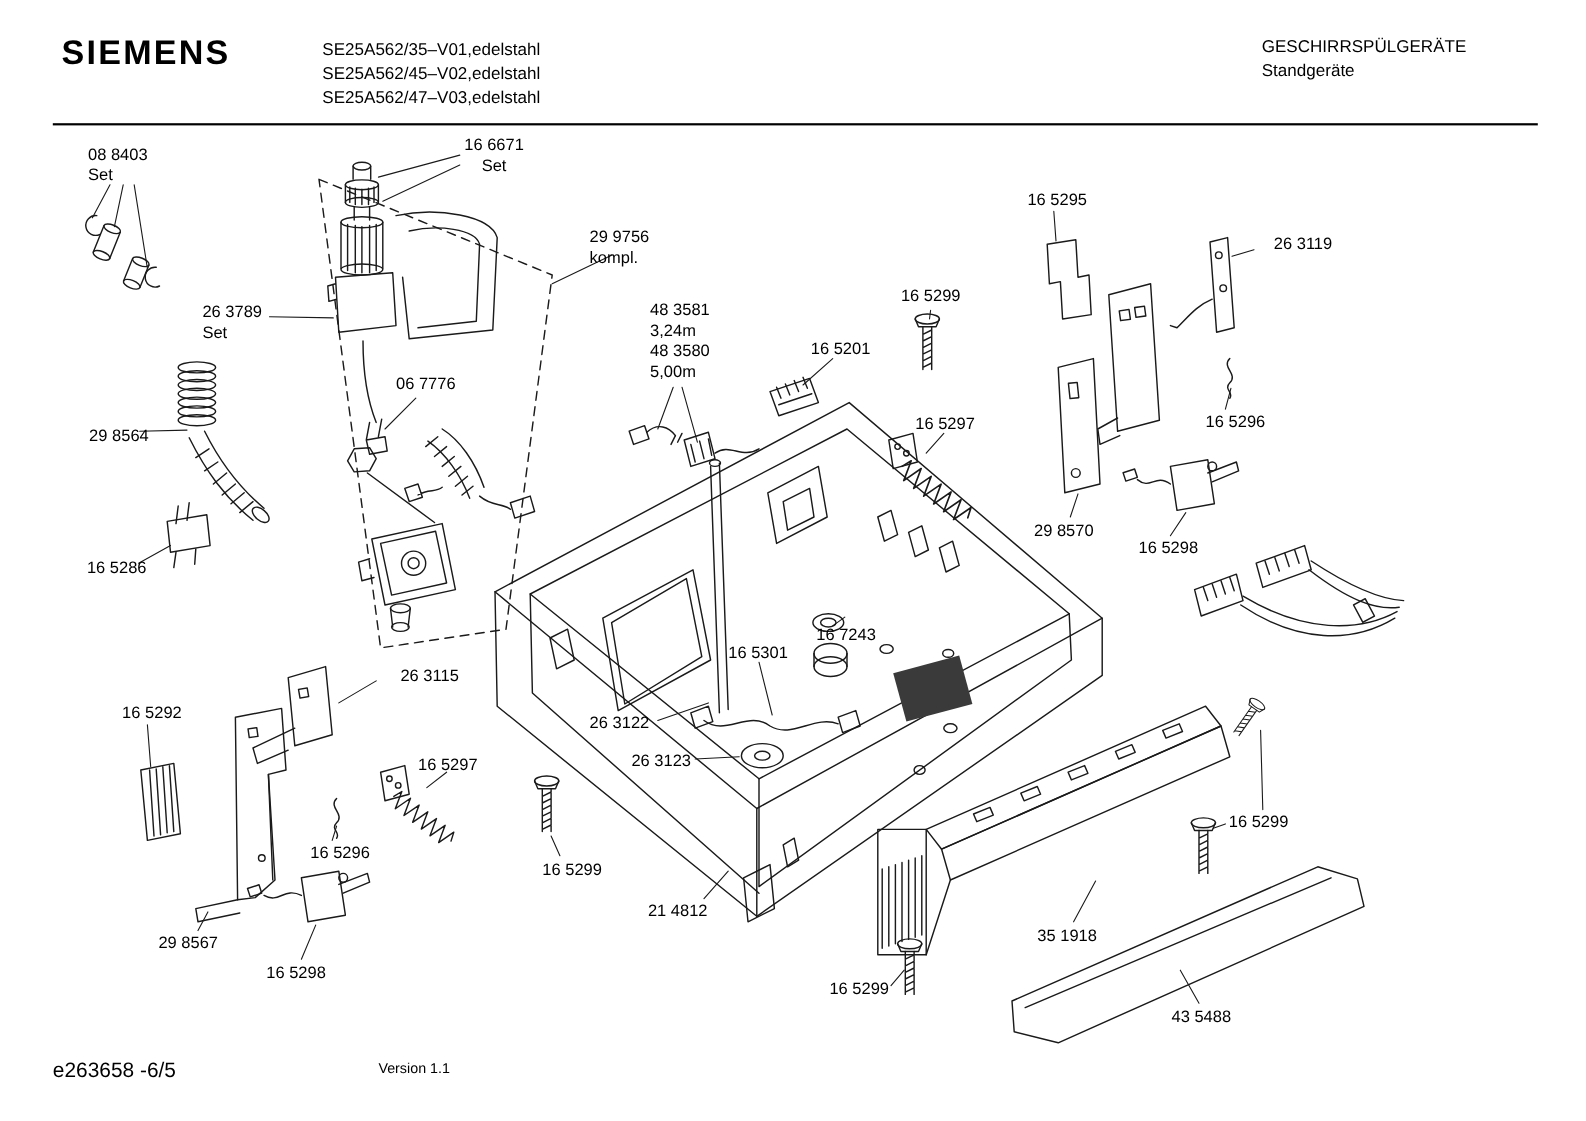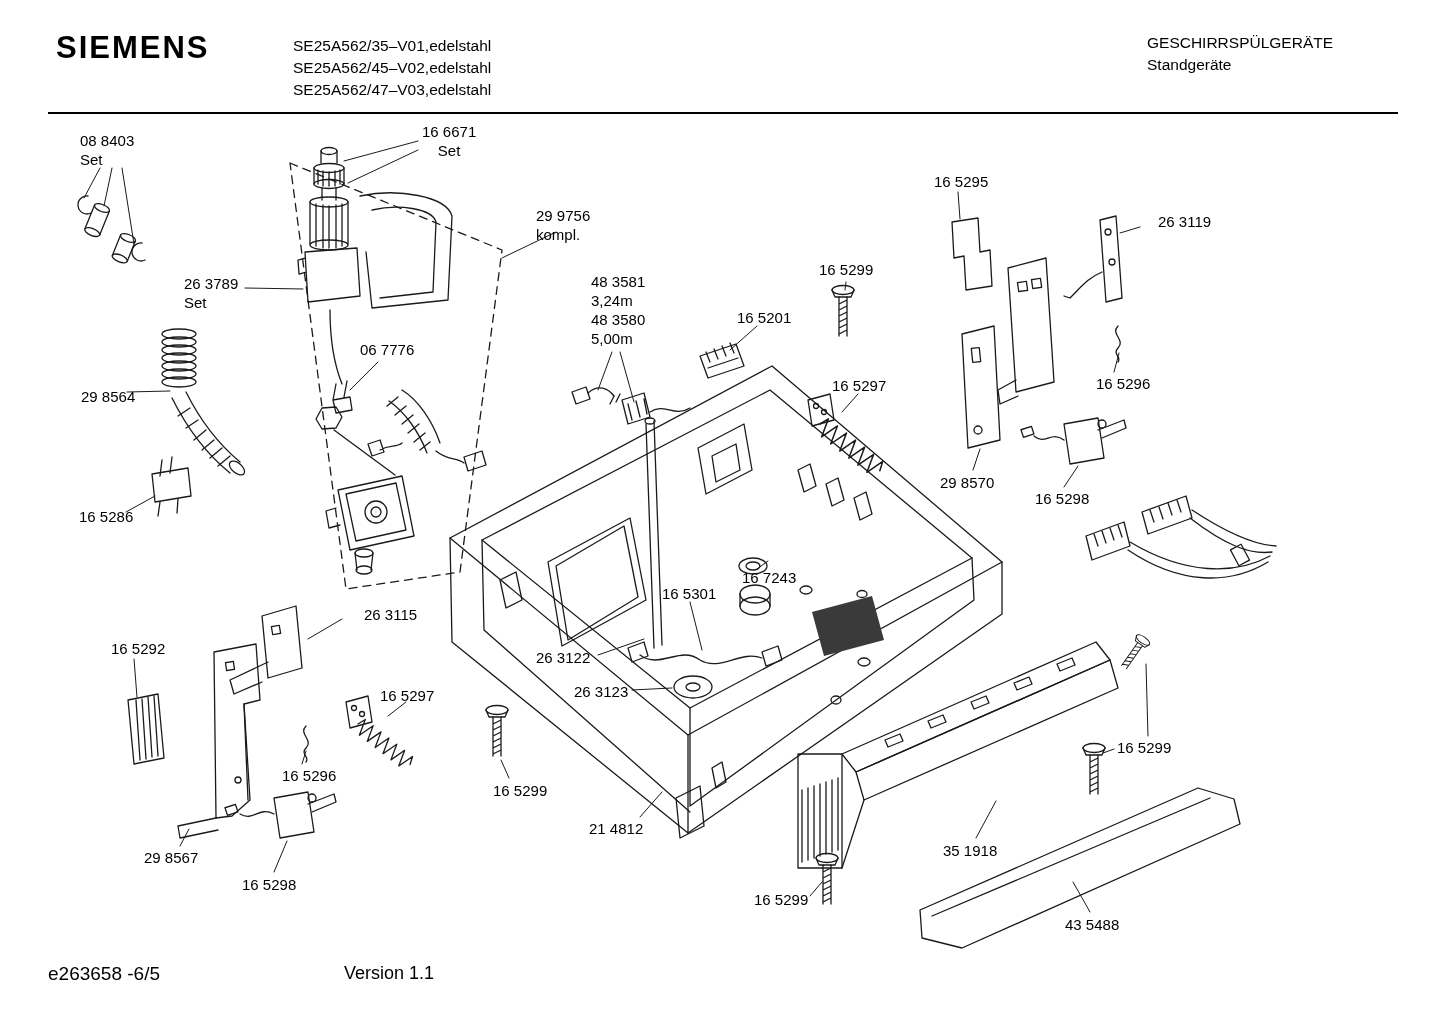--- a/index.html
+++ b/index.html
@@ -13,21 +13,21 @@
     position:absolute; left:56px; top:30px;
     font-size:31px; font-weight:bold; letter-spacing:2px;
   }
   .models { position:absolute; left:293px; top:35px; font-size:15.5px; line-height:22px; }
   .right-head { position:absolute; left:1147px; top:32px; font-size:15.5px; line-height:22px; }
   .rule { position:absolute; left:48px; width:1350px; top:112px; border-top:2px solid #000; }
   svg.diagram { position:absolute; left:0; top:0; }
   .labels-layer { position:absolute; inset:0; pointer-events:none; }
   .part-label { position:absolute; font-size:15px; line-height:19px; white-space:nowrap; }
   .footer-left { position:absolute; left:48px; top:963px; font-size:19px; }
-  .footer-version { position:absolute; left:344px; top:963px; font-size:18px; }
+  .footer-version { position:absolute; left:344px; top:963px; font-size:13px; }
 </style>
 </head>
 <body>
 
 <div class="page">
 
   <div class="brand">SIEMENS</div>
 
   <div class="models">
     <div>SE25A562/35–V01,edelstahl</div>

